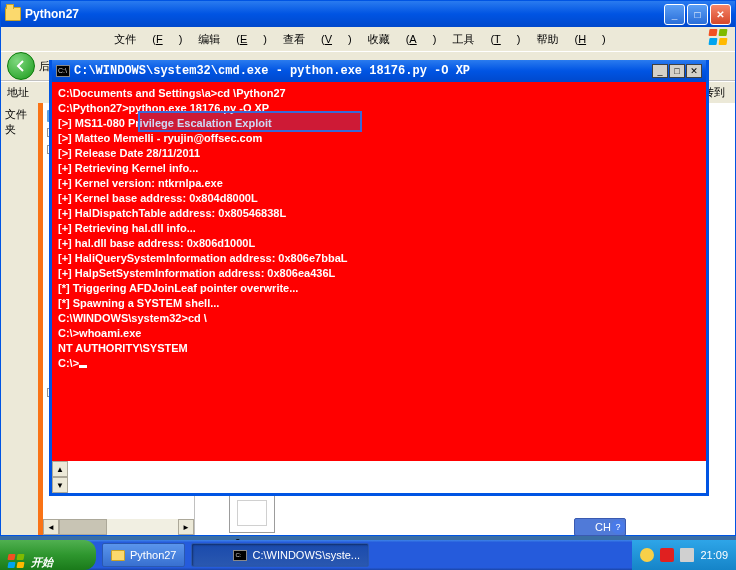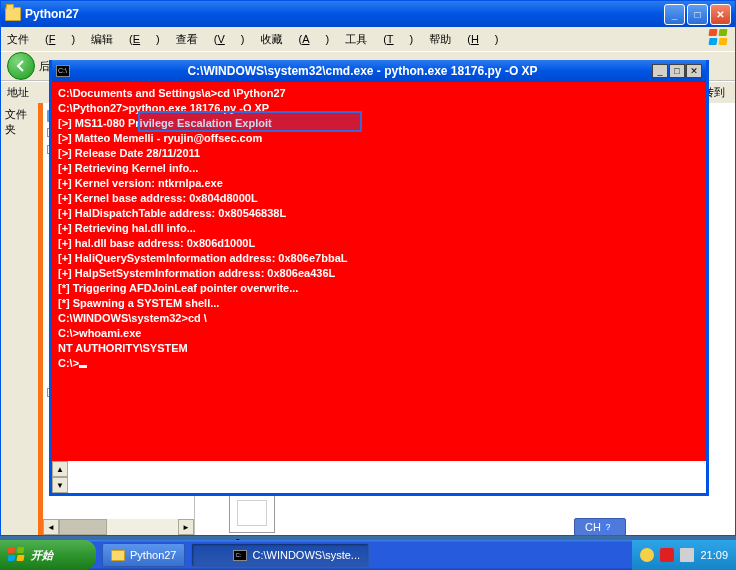--- a/index.html
+++ b/index.html
@@ -9,21 +9,21 @@
 .explorer { position: absolute; left: 0; top: 0; width: 736px; height: 536px; background: #ece9d8; border: 1px solid #0054e3; }
 .explorer-titlebar { height: 26px; background: linear-gradient(to bottom, #2a7bef 0%, #0054e3 50%, #0048cc 100%); display: flex; align-items: center; padding: 0 4px; color: #fff; }
 .explorer-titlebar .folder-icon { width: 16px; height: 14px; background: #fbd96d; border: 1px solid #c9a227; border-radius: 1px; margin-right: 4px; position: relative; }
 .explorer-titlebar .folder-icon::before { content: ""; position: absolute; top: -4px; left: 0; width: 6px; height: 4px; background: #fbd96d; border: 1px solid #c9a227; border-bottom: none; border-radius: 1px 1px 0 0; }
 .explorer-titlebar .title { flex: 1; font-weight: bold; font-size: 12px; }
 .win-btns { display: flex; gap: 2px; }
 .win-btn { width: 21px; height: 21px; border-radius: 3px; border: 1px solid #fff; display: flex; align-items: center; justify-content: center; color: #fff; font-weight: bold; font-family: "Marlett", sans-serif; font-size: 10px; cursor: pointer; }
 .win-btn.min, .win-btn.max { background: linear-gradient(to bottom, #5a9ef5, #2a6ed8); }
 .win-btn.close { background: linear-gradient(to bottom, #f5866a, #d6482a); }
 
-.menubar { height: 24px; background: #ece9d8; display: flex; align-items: center; padding: 0 6px; position: relative; }
+.menubar { height: 24px; background: #ece9d8; display: flex; align-items: center; padding: 0 6px; position: relative; justify-content: center; }
 .menubar span { margin-right: 16px; }
 .menubar .u { text-decoration: underline; }
 .xp-flag { position: absolute; right: 6px; top: 2px; width: 20px; height: 18px; }
 .xp-flag span { position: absolute; width: 8px; height: 7px; border-radius: 1px; transform: skewX(-8deg); margin: 0; }
 .xp-flag .r { background: #f25022; left: 0; top: 0; }
 .xp-flag .g { background: #7fba00; left: 10px; top: 0; }
 .xp-flag .b { background: #00a4ef; left: 0; top: 9px; }
 .xp-flag .y { background: #ffb900; left: 10px; top: 9px; }
 
 .toolbar { height: 30px; background: #ece9d8; border-top: 1px solid #fff; border-bottom: 1px solid #c0c0c0; display: flex; align-items: center; padding: 0 6px; }
@@ -53,54 +53,54 @@
 
 .content { flex: 1; background: #fff; position: relative; }
 .thumb-item { position: absolute; left: 12px; top: 390px; display: flex; flex-direction: column; align-items: center; width: 90px; }
 .thumb-box { width: 46px; height: 40px; border: 1px solid #9c9c9c; background: #fff; margin-bottom: 4px; display: flex; align-items: center; justify-content: center; }
 .thumb-box .inner { width: 30px; height: 26px; background: #fff; border: 1px solid #d0d0d0; }
 
 
 .cmd { position: absolute; left: 49px; top: 60px; width: 660px; height: 436px; border: 3px solid #0054e3; border-top: none; background: #fff; }
 .cmd-titlebar { height: 22px; background: linear-gradient(to bottom, #2a7bef 0%, #0054e3 50%, #0048cc 100%); display: flex; align-items: center; padding: 0 4px; color: #fff; }
 .cmd-titlebar .cmdico { width: 14px; height: 12px; background: #000; border: 1px solid #888; margin-right: 4px; font-size: 7px; color: #ccc; line-height: 10px; padding-left: 1px; }
-.cmd-titlebar .title { flex: 1; font-weight: bold; font-size: 12px; font-family: Liberation Sans, sans-serif; text-align: center; }
+.cmd-titlebar .title { flex: 1; font-weight: bold; font-size: 12px; font-family: Liberation Mono, monospace; }
 .cmd-btns { display: flex; }
 .cmd-btn { width: 16px; height: 14px; background: #d4d0c8; border: 1px solid #404040; margin-left: 1px; display: flex; align-items: center; justify-content: center; font-size: 9px; font-family: "Marlett", sans-serif; color: #000; cursor: pointer; }
 
 .cmd-body { height: calc(100% - 22px); display: flex; flex-direction: column; }
 .terminal { flex: 1; background: red; color: #fff; font-family: "Lucida Console", "Courier New", monospace; font-size: 13px; font-weight: bold; padding: 4px 6px; line-height: 15px; white-space: pre; overflow: hidden; position: relative; }
 .terminal .highlight { position: absolute; border: 2px solid #3a68d8; background: rgba(58,104,216,0.25); }
 .terminal .cursor { display: inline-block; width: 8px; height: 3px; background: #fff; vertical-align: baseline; margin-bottom: -1px; animation: blink 1s steps(1) infinite; }
 @keyframes blink { 50% { opacity: 0; } }
 .cmd-scrollbar { width: 16px; background: #ece9d8; display: flex; flex-direction: column; }
 .cmd-scrollbar .arrow { height: 16px; background: #ece9d8; border: 1px solid #aca899; display: flex; align-items: center; justify-content: center; font-size: 8px; }
 .cmd-scrollbar .track { flex: 1; background: #f1efe2; }
 
 
 .taskbar { position: absolute; left: 0; bottom: 0; width: 736px; height: 30px; background: linear-gradient(to bottom, #3e84e8 0%, #255bdc 8%, #255bdc 92%, #1a44a8 100%); display: flex; align-items: center; }
-.start { height: 30px; width: 96px; background: linear-gradient(to bottom, #50b050 0%, #2e962e 50%, #1a7a1a 100%); border-radius: 0 12px 12px 0; display: flex; align-items: center; padding: 0 8px; color: #fff; font-style: italic; font-weight: bold; font-size: 15px; }
+.start { height: 30px; width: 96px; background: linear-gradient(to bottom, #50b050 0%, #2e962e 50%, #1a7a1a 100%); border-radius: 0 12px 12px 0; display: flex; align-items: flex-end; padding: 0 8px; color: #fff; font-style: italic; font-weight: bold; font-size: 15px; }
 .start .flag { width: 18px; height: 16px; margin-right: 5px; position: relative; }
 .start .flag span { position: absolute; width: 7px; height: 6px; border-radius: 1px; transform: skewX(-10deg); }
 .start .flag .r { background: #f25022; left: 0; top: 0; }
 .start .flag .g { background: #7fba00; left: 9px; top: 0; }
 .start .flag .b { background: #00a4ef; left: 0; top: 8px; }
 .start .flag .y { background: #ffb900; left: 9px; top: 8px; }
 .task-btn { height: 24px; margin-left: 6px; padding: 0 8px; background: linear-gradient(to bottom, #5a95ec, #3870d0); border: 1px solid #2a58b0; border-radius: 2px; color: #fff; display: flex; align-items: center; gap: 5px; cursor: pointer; }
 .task-btn.active { background: linear-gradient(to bottom, #1a4aac, #2a58b0); box-shadow: inset 1px 1px 2px rgba(0,0,0,0.4); padding-left: 41px; }
 .task-btn .folder-mini { width: 14px; height: 11px; background: #fbd96d; border: 1px solid #c9a227; border-radius: 1px; }
 .task-btn .cmd-mini { width: 14px; height: 11px; background: #000; border: 1px solid #888; font-size: 6px; color: #ccc; line-height: 9px; padding-left: 1px; }
 .tray { margin-left: auto; height: 30px; background: linear-gradient(to bottom, #2ea5e8, #1584c8); display: flex; align-items: center; padding: 0 8px; gap: 6px; color: #fff; font-size: 11px; }
 .tray-ico { width: 14px; height: 14px; border-radius: 50%; }
 .tray-ico.face { background: #f8d048; }
 .tray-ico.shield { background: #e02020; border-radius: 2px; }
 .tray-ico.net { background: #d0d0d0; border-radius: 1px; }
 
 
-.langbar { position: absolute; right: 110px; bottom: 34px; width: 52px; height: 18px; background: #507ad8; border: 1px solid #3a5ab0; border-radius: 2px; display: flex; align-items: center; justify-content: center; color: #fff; font-size: 10px; }
+.langbar { position: absolute; right: 110px; bottom: 34px; width: 52px; height: 18px; background: #507ad8; border: 1px solid #3a5ab0; border-radius: 2px; display: flex; align-items: center; justify-content: flex-end; color: #fff; font-size: 10px; }
 .langbar .help { width: 14px; height: 14px; border-radius: 50%; background: #4a7ae8; display: flex; align-items: center; justify-content: center; font-size: 9px; }
 </style>
 </head>
 <body>
 
 <div class="explorer">
   <div class="explorer-titlebar">
     <span class="folder-icon"></span>
     <span class="title">Python27</span>
     <div class="win-btns">

